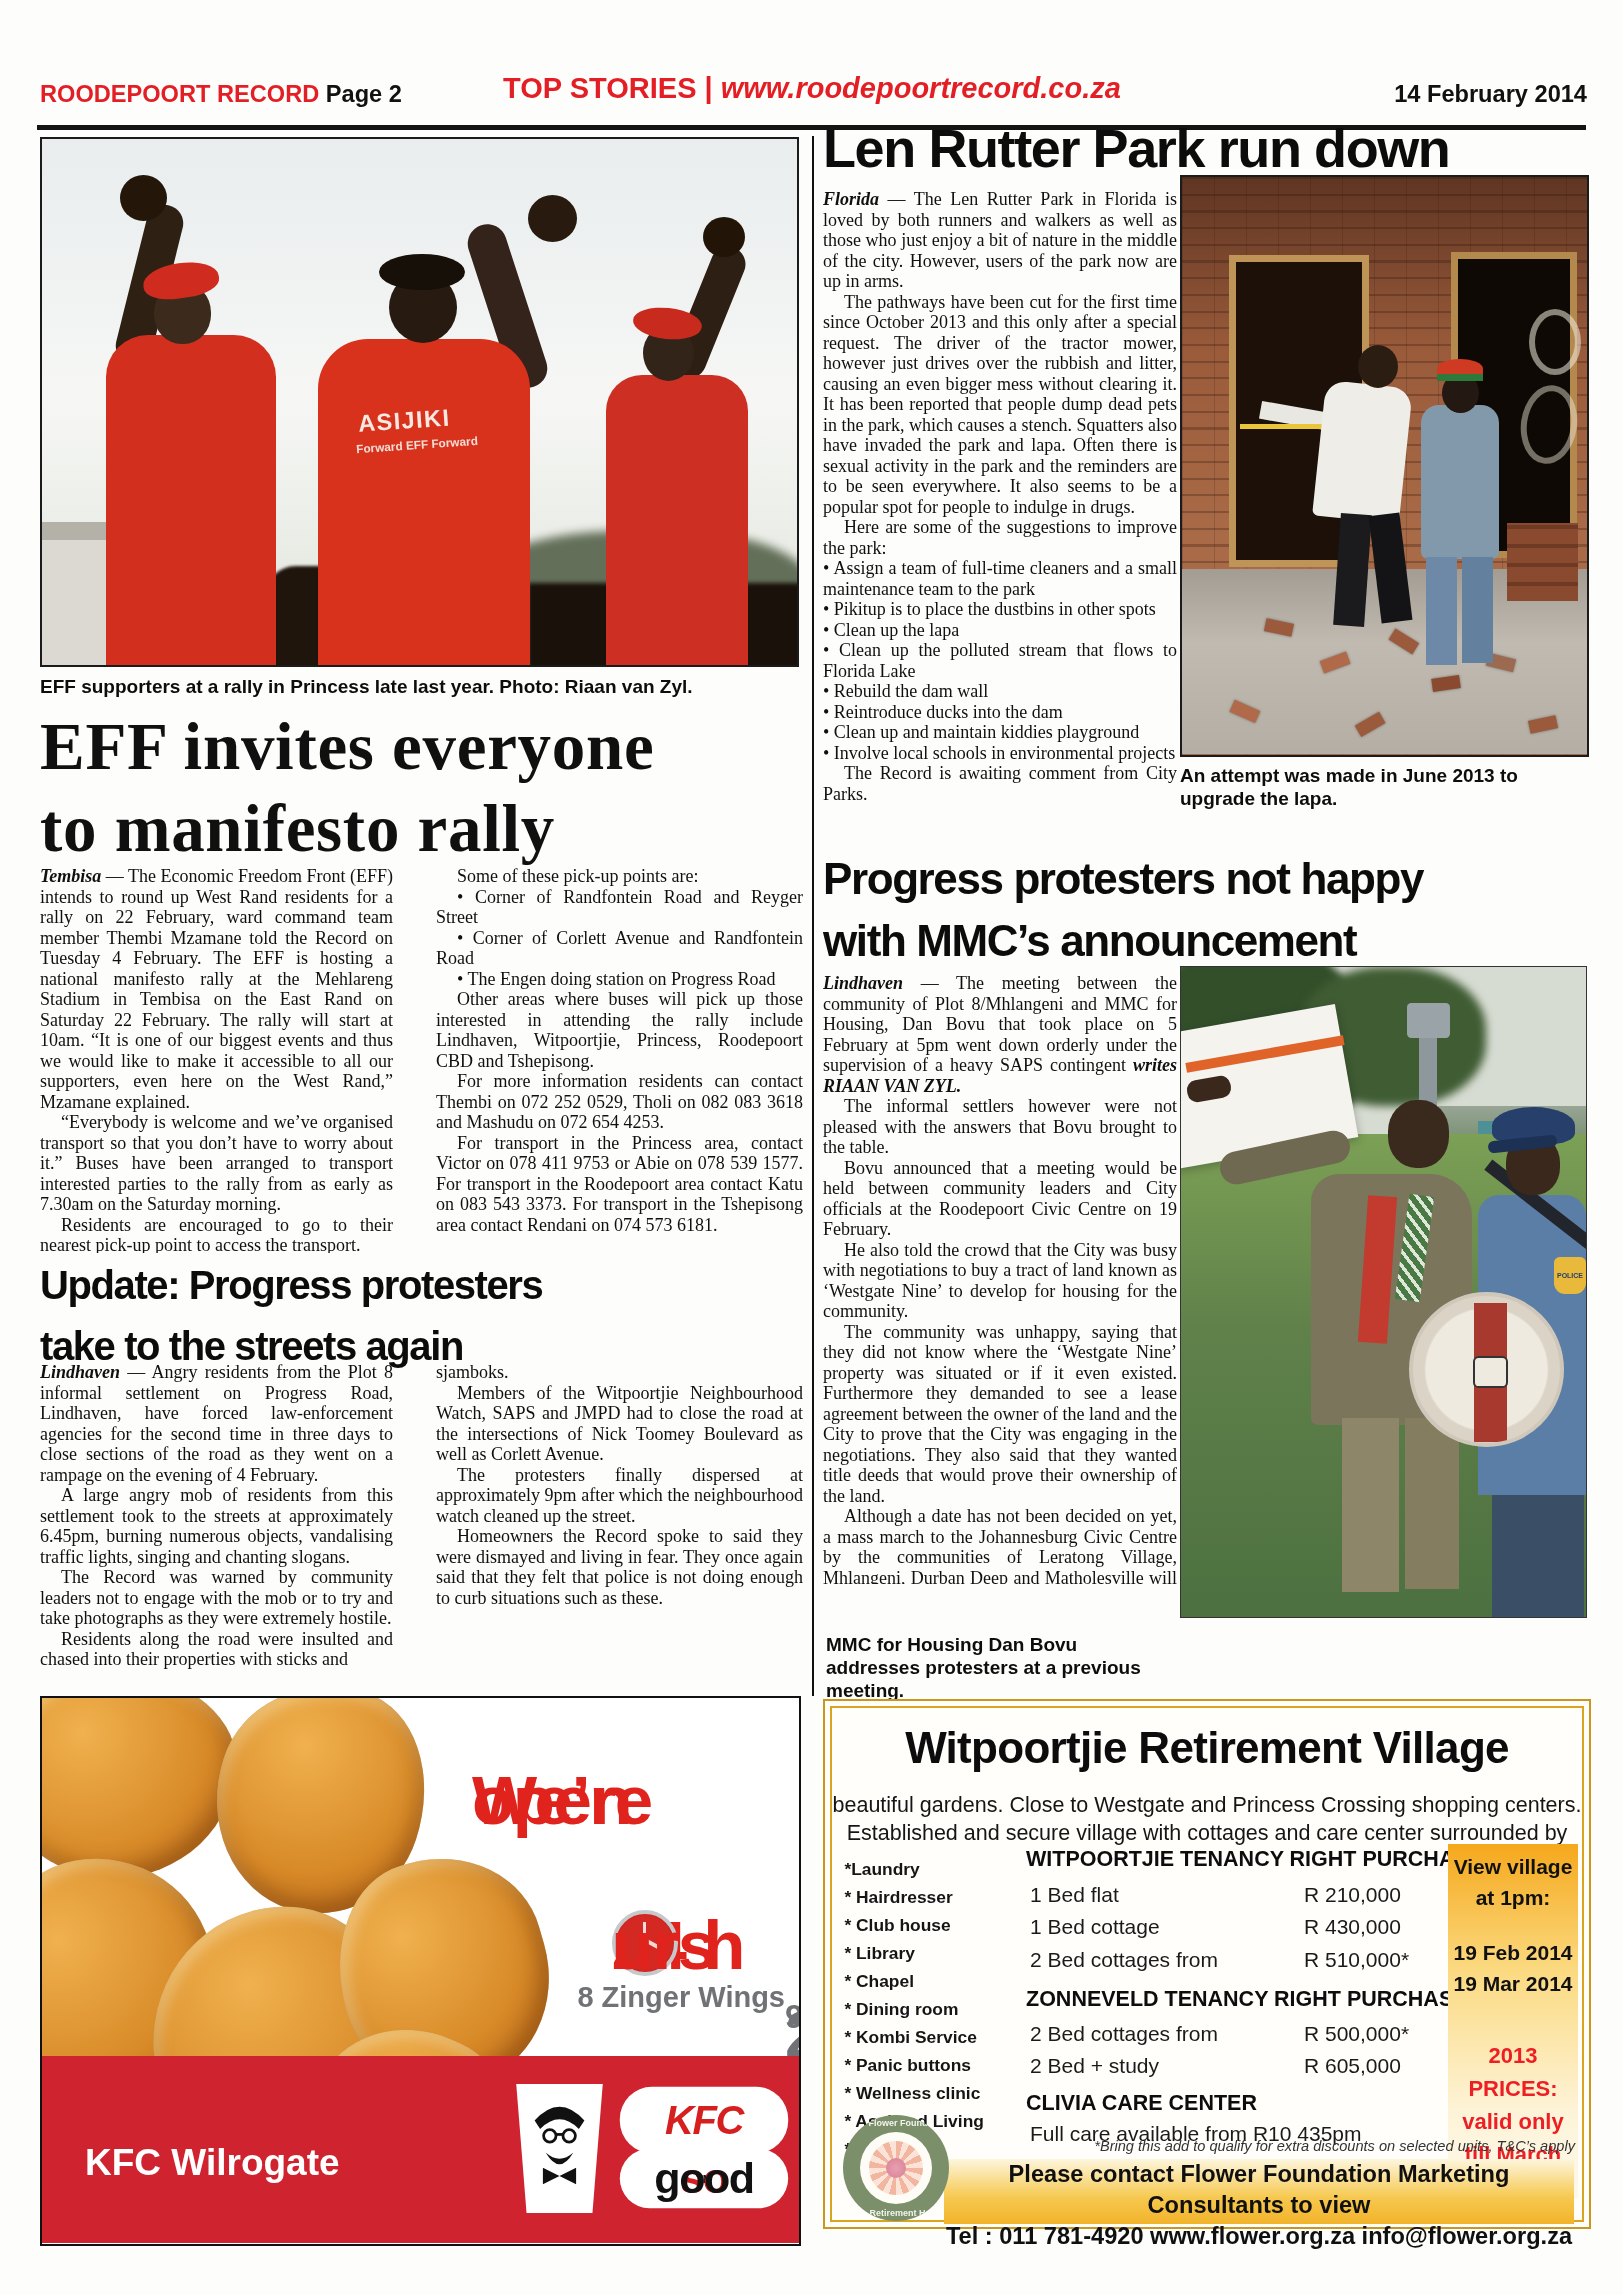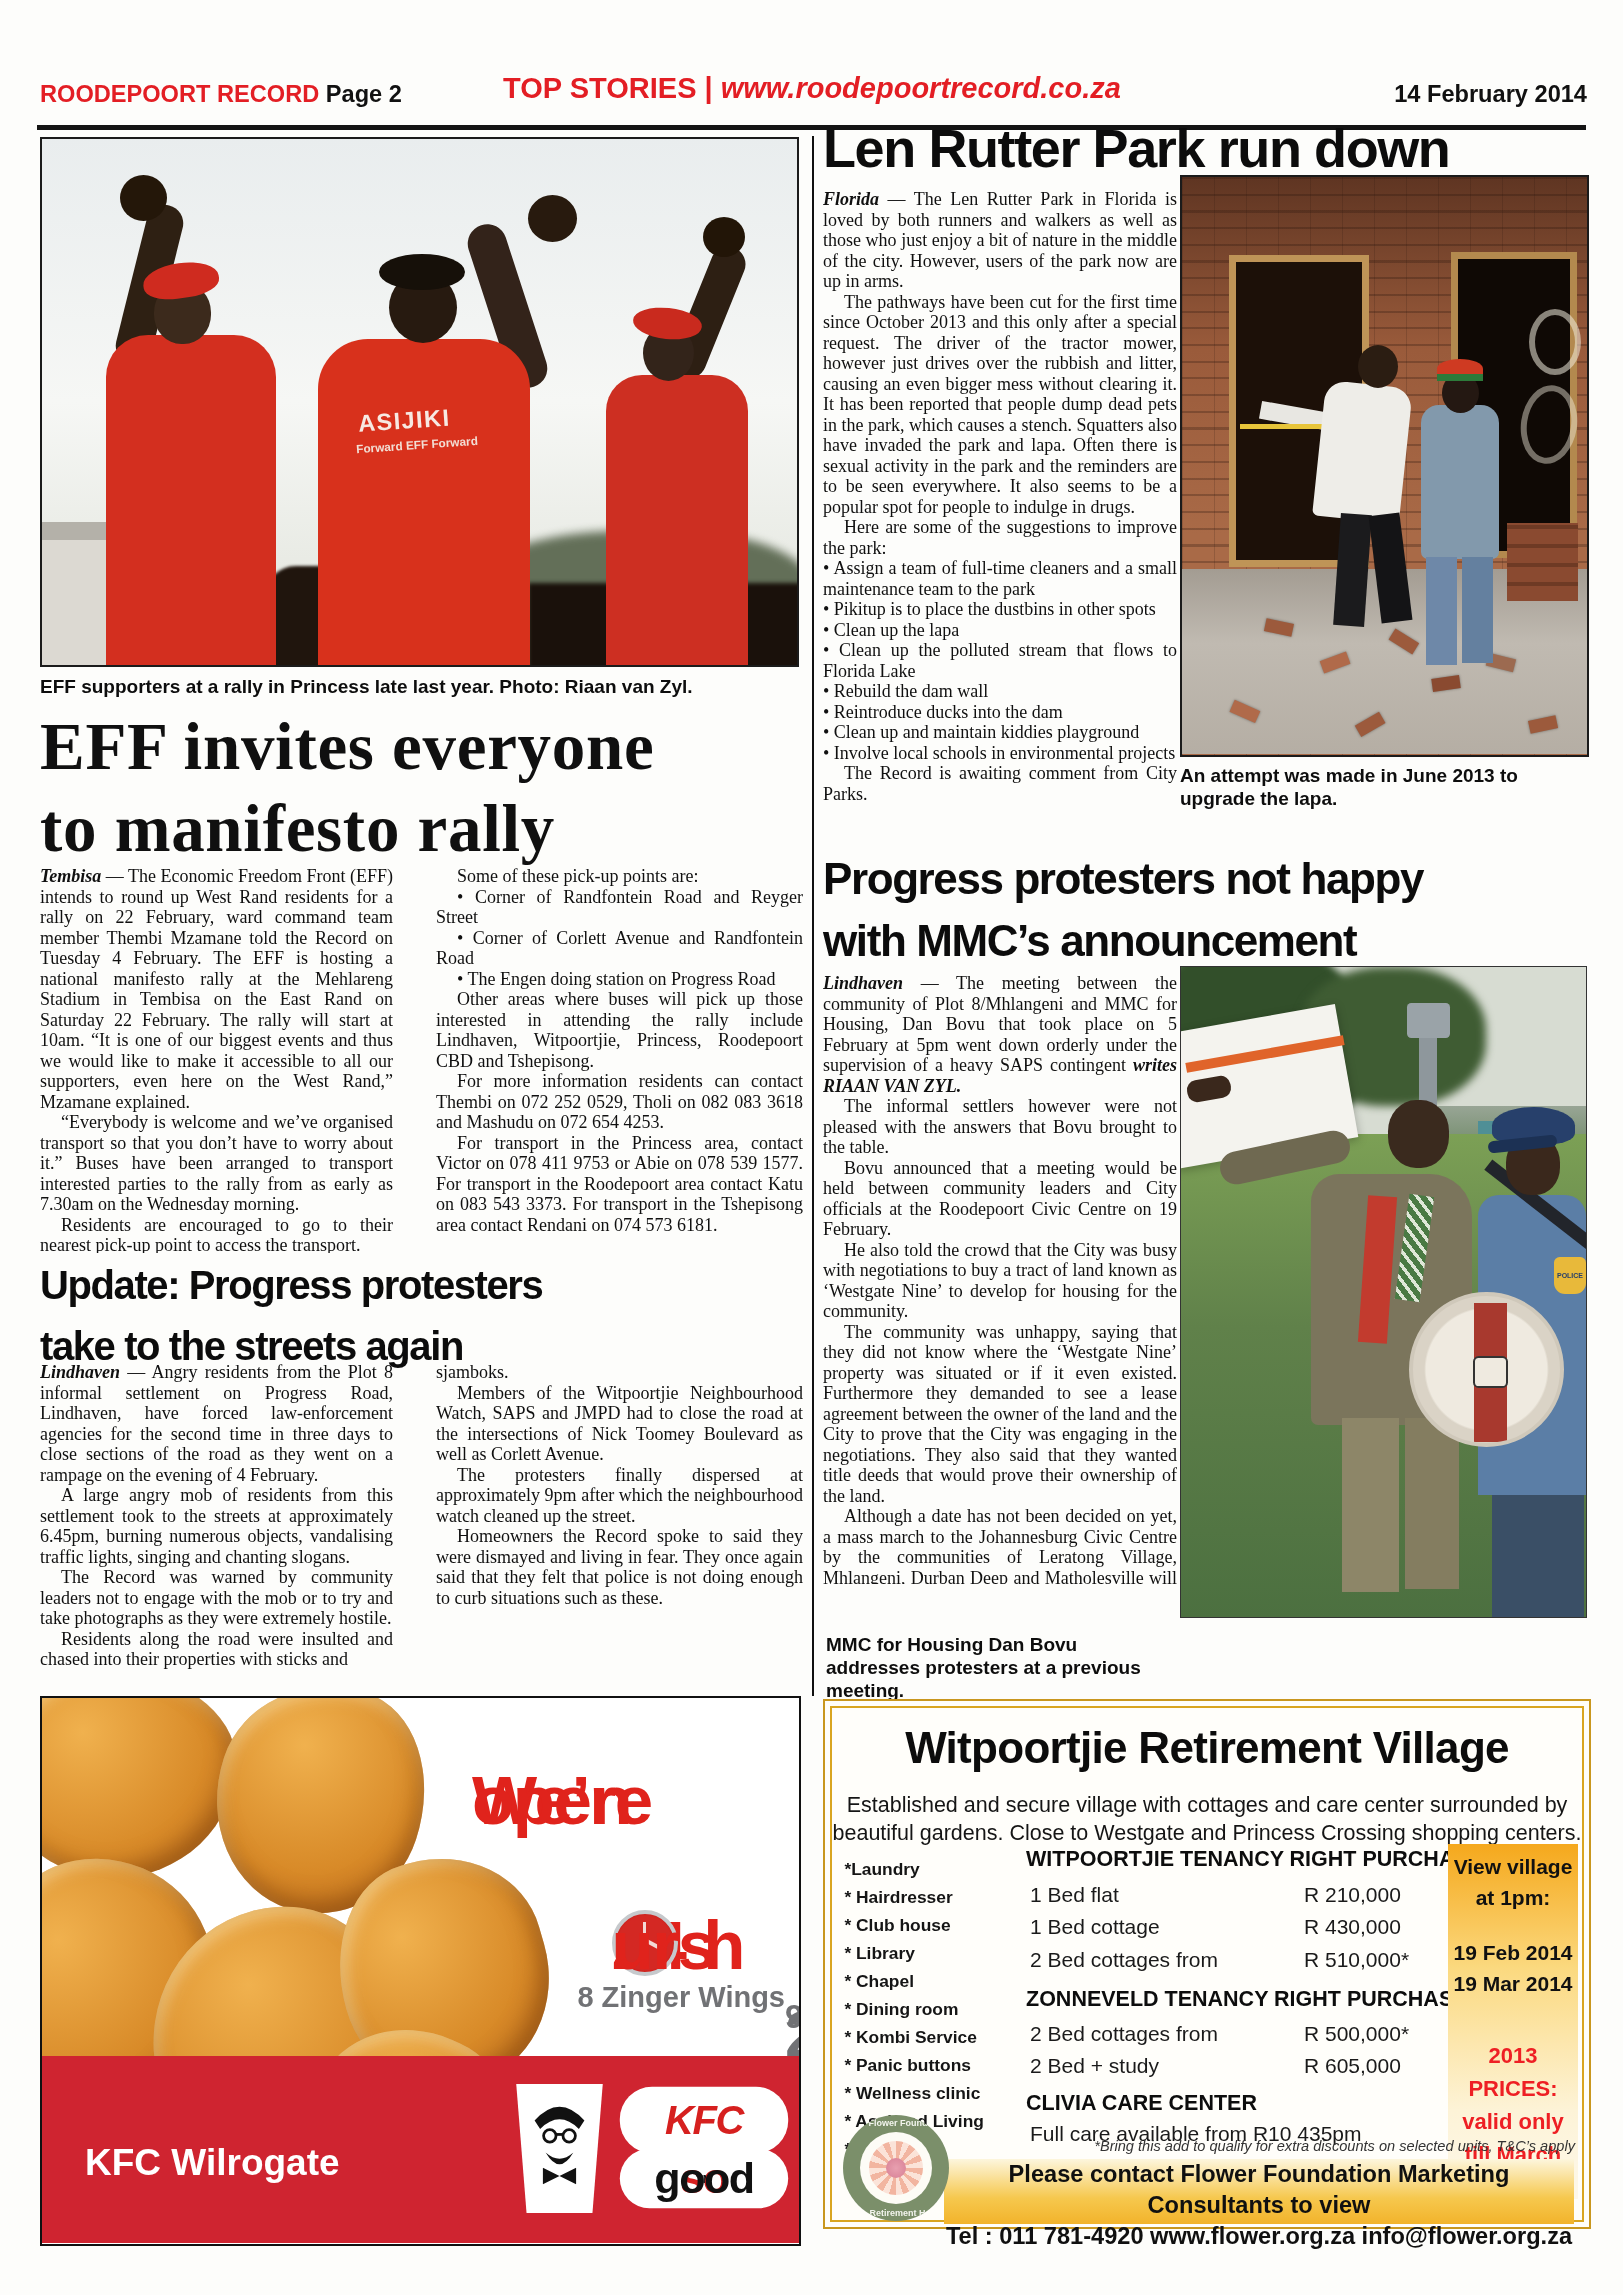--- a/index.html
+++ b/index.html
@@ -196,21 +196,21 @@
   </div>
   <div class="abs caption" style="left:40px;top:675px;width:757px;">EFF supporters at a rally in Princess late last year. Photo: Riaan van Zyl.</div>
 
   <div class="abs hl-serif" style="left:40px;top:705px;width:764px;">
     <div>EFF invites everyone</div>
     <div>to manifesto rally</div>
   </div>
 
   <div class="abs body-col" style="left:40px;top:866px;width:353px;height:387px;">
     <p class="bp"><span class="dateline">Tembisa</span><span> — The Economic Freedom Front (EFF) intends to round up West Rand residents for a rally on 22 February, ward command team member Thembi Mzamane told the Record on Tuesday 4 February. The EFF is hosting a national manifesto rally at the Mehlareng Stadium in Tembisa on the East Rand on Saturday 22 February. The rally will start at 10am. “It is one of our biggest events and thus we would like to make it accessible to all our supporters, even here on the West Rand,” Mzamane explained.</span></p>
-    <p class="bp ind"><span>“Everybody is welcome and we’ve organised transport so that you don’t have to worry about it.” Buses have been arranged to transport interested parties to the rally from as early as 7.30am on the Wednesday morning.</span></p>
+    <p class="bp ind"><span>“Everybody is welcome and we’ve organised transport so that you don’t have to worry about it.” Buses have been arranged to transport interested parties to the rally from as early as 7.30am on the Saturday morning.</span></p>
     <p class="bp ind"><span>Residents are encouraged to go to their nearest pick-up point to access the transport.</span></p>
   </div>
   <div class="abs body-col" style="left:436px;top:866px;width:367px;height:387px;">
     <p class="bp ind"><span>Some of these pick-up points are:</span></p>
     <p class="bp ind"><span>• Corner of Randfontein Road and Reyger Street</span></p>
     <p class="bp ind"><span>• Corner of Corlett Avenue and Randfontein Road</span></p>
     <p class="bp ind"><span>• The Engen doing station on Progress Road</span></p>
     <p class="bp ind"><span>Other areas where buses will pick up those interested in attending the rally include Lindhaven, Witpoortjie, Princess, Roodepoort CBD and Tshepisong.</span></p>
     <p class="bp ind"><span>For more information residents can contact Thembi on 072 252 0529, Tholi on 082 083 3618 and Mashudu on 072 654 4253.</span></p>
     <p class="bp ind"><span>For transport in the Princess area, contact Victor on 078 411 9753 or Abie on 078 539 1577. For transport in the Roodepoort area contact Katu on 083 543 3373. For transport in the Tshepisong area contact Rendani on 074 573 6181.</span></p>
@@ -368,22 +368,22 @@
         <span class="kfc-sg" style="color:#111;">good</span>
         <span style="font:bold 11px 'Liberation Sans',sans-serif;color:#111;vertical-align:18px;">TM</span>
     </div>
   </div>
 
   <div class="abs" id="village-ad">
     <div class="v-inner"></div>
 
     <div class="abs v-title" style="left:0;right:0;top:22px;">Witpoortjie Retirement Village</div>
     <div class="abs v-sub" style="left:0;right:0;top:90px;">
+      <div>beautiful gardens. Close to Westgate and Princess Crossing shopping centers.</div>
       <div>Established and secure village with cottages and care center surrounded by</div>
-      <div>beautiful gardens. Close to Westgate and Princess Crossing shopping centers.</div>
     </div>
 
     <div class="abs" style="left:19.4px;top:154px;">
       <div class="v-amen">*Laundry</div>
       <div class="v-amen">* Hairdresser</div>
       <div class="v-amen">* Club house</div>
       <div class="v-amen">* Library</div>
       <div class="v-amen">* Chapel</div>
       <div class="v-amen">* Dining room</div>
       <div class="v-amen">* Kombi Service</div>

